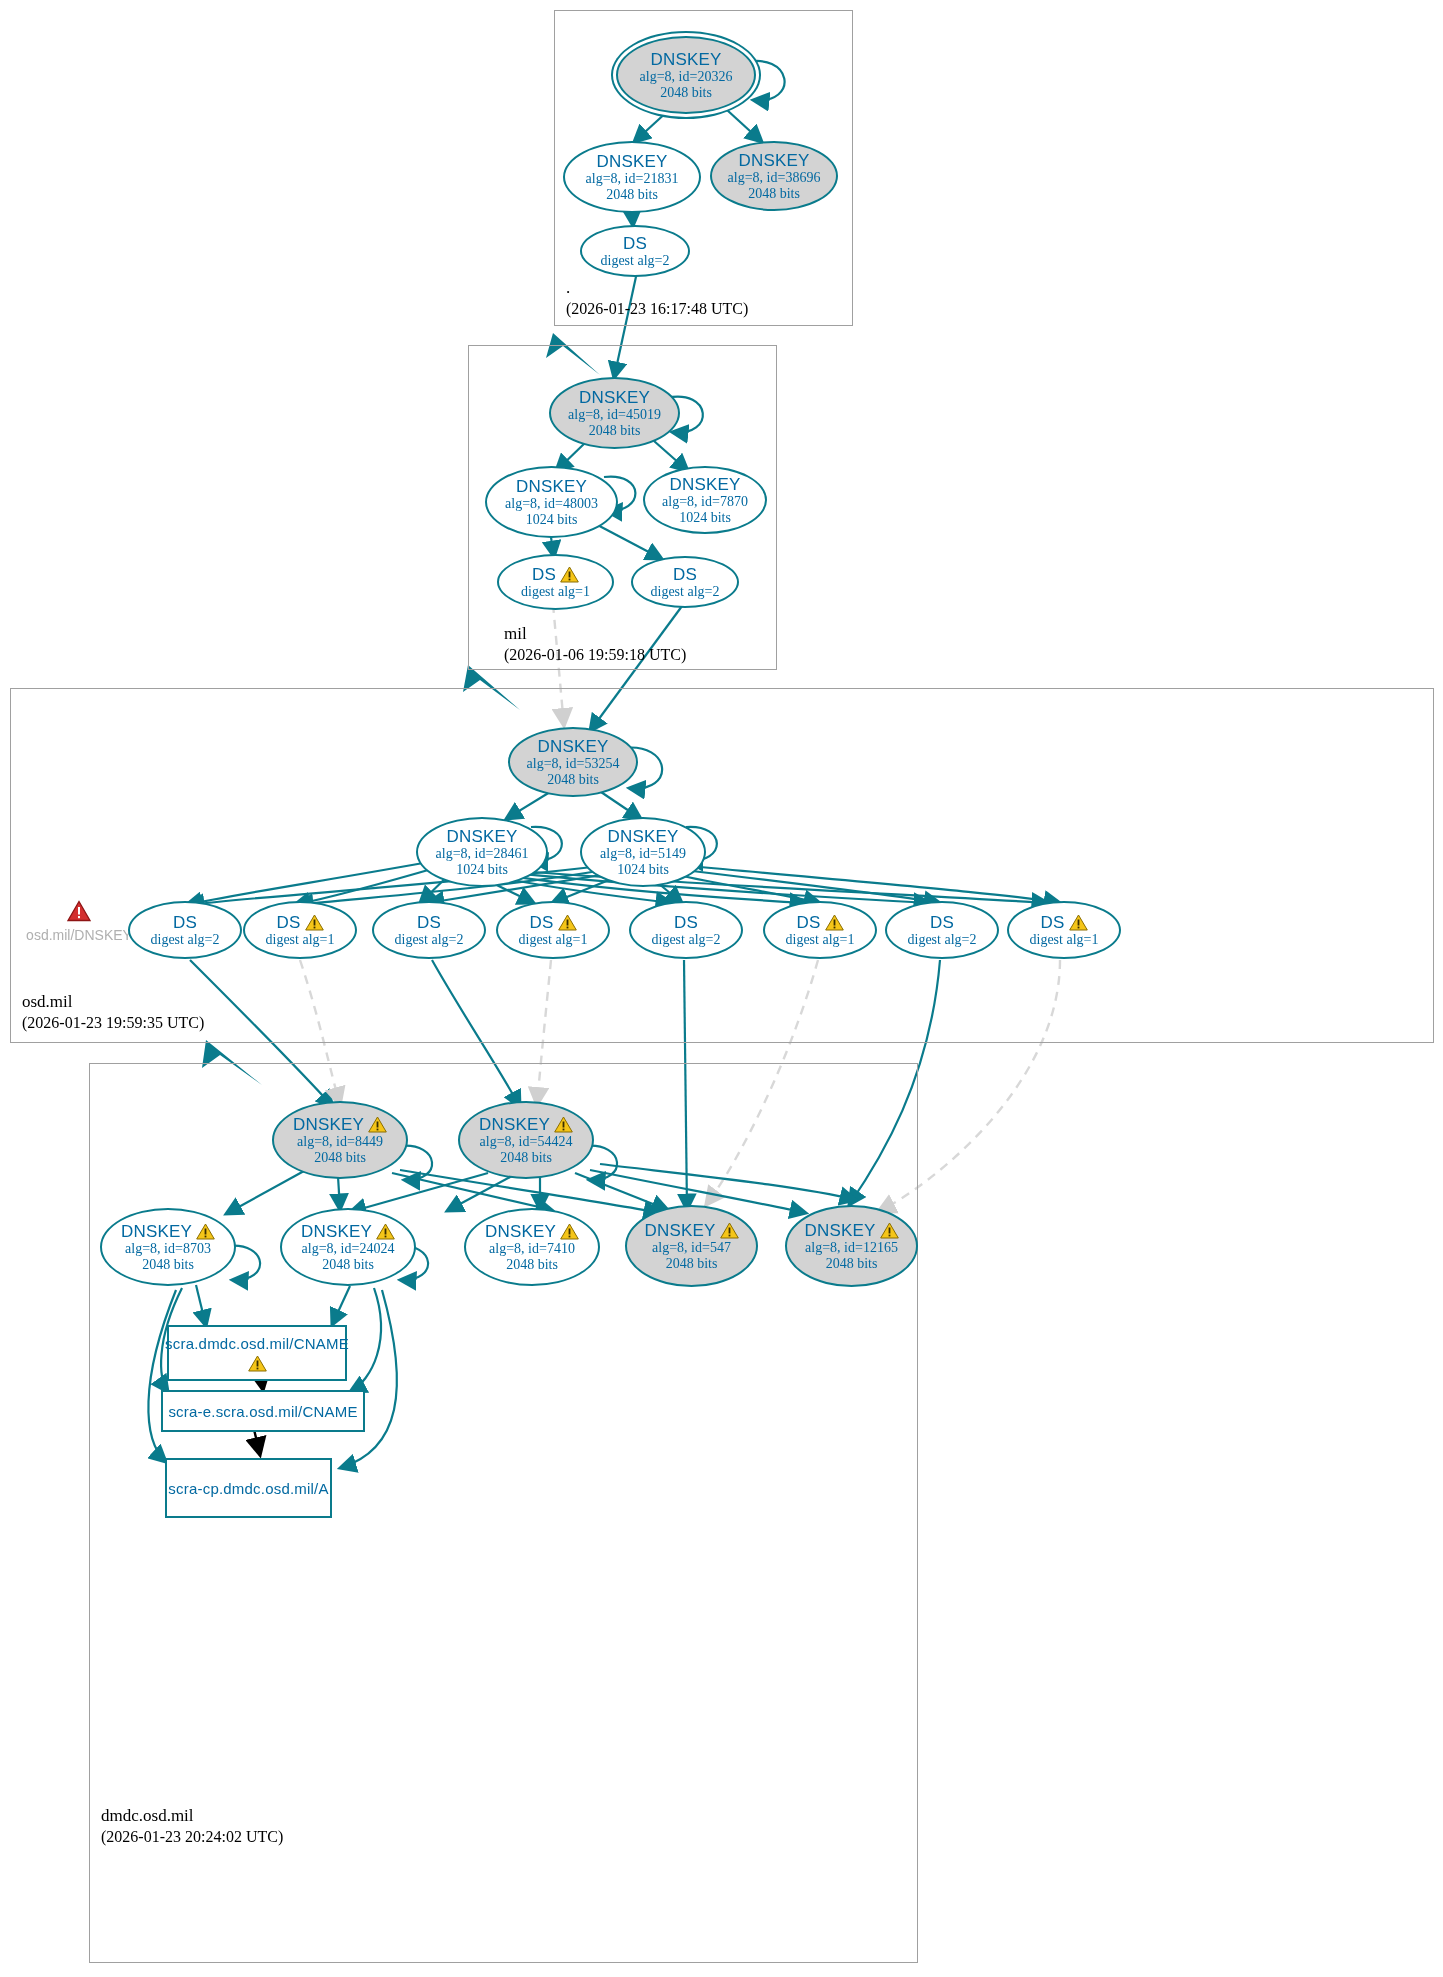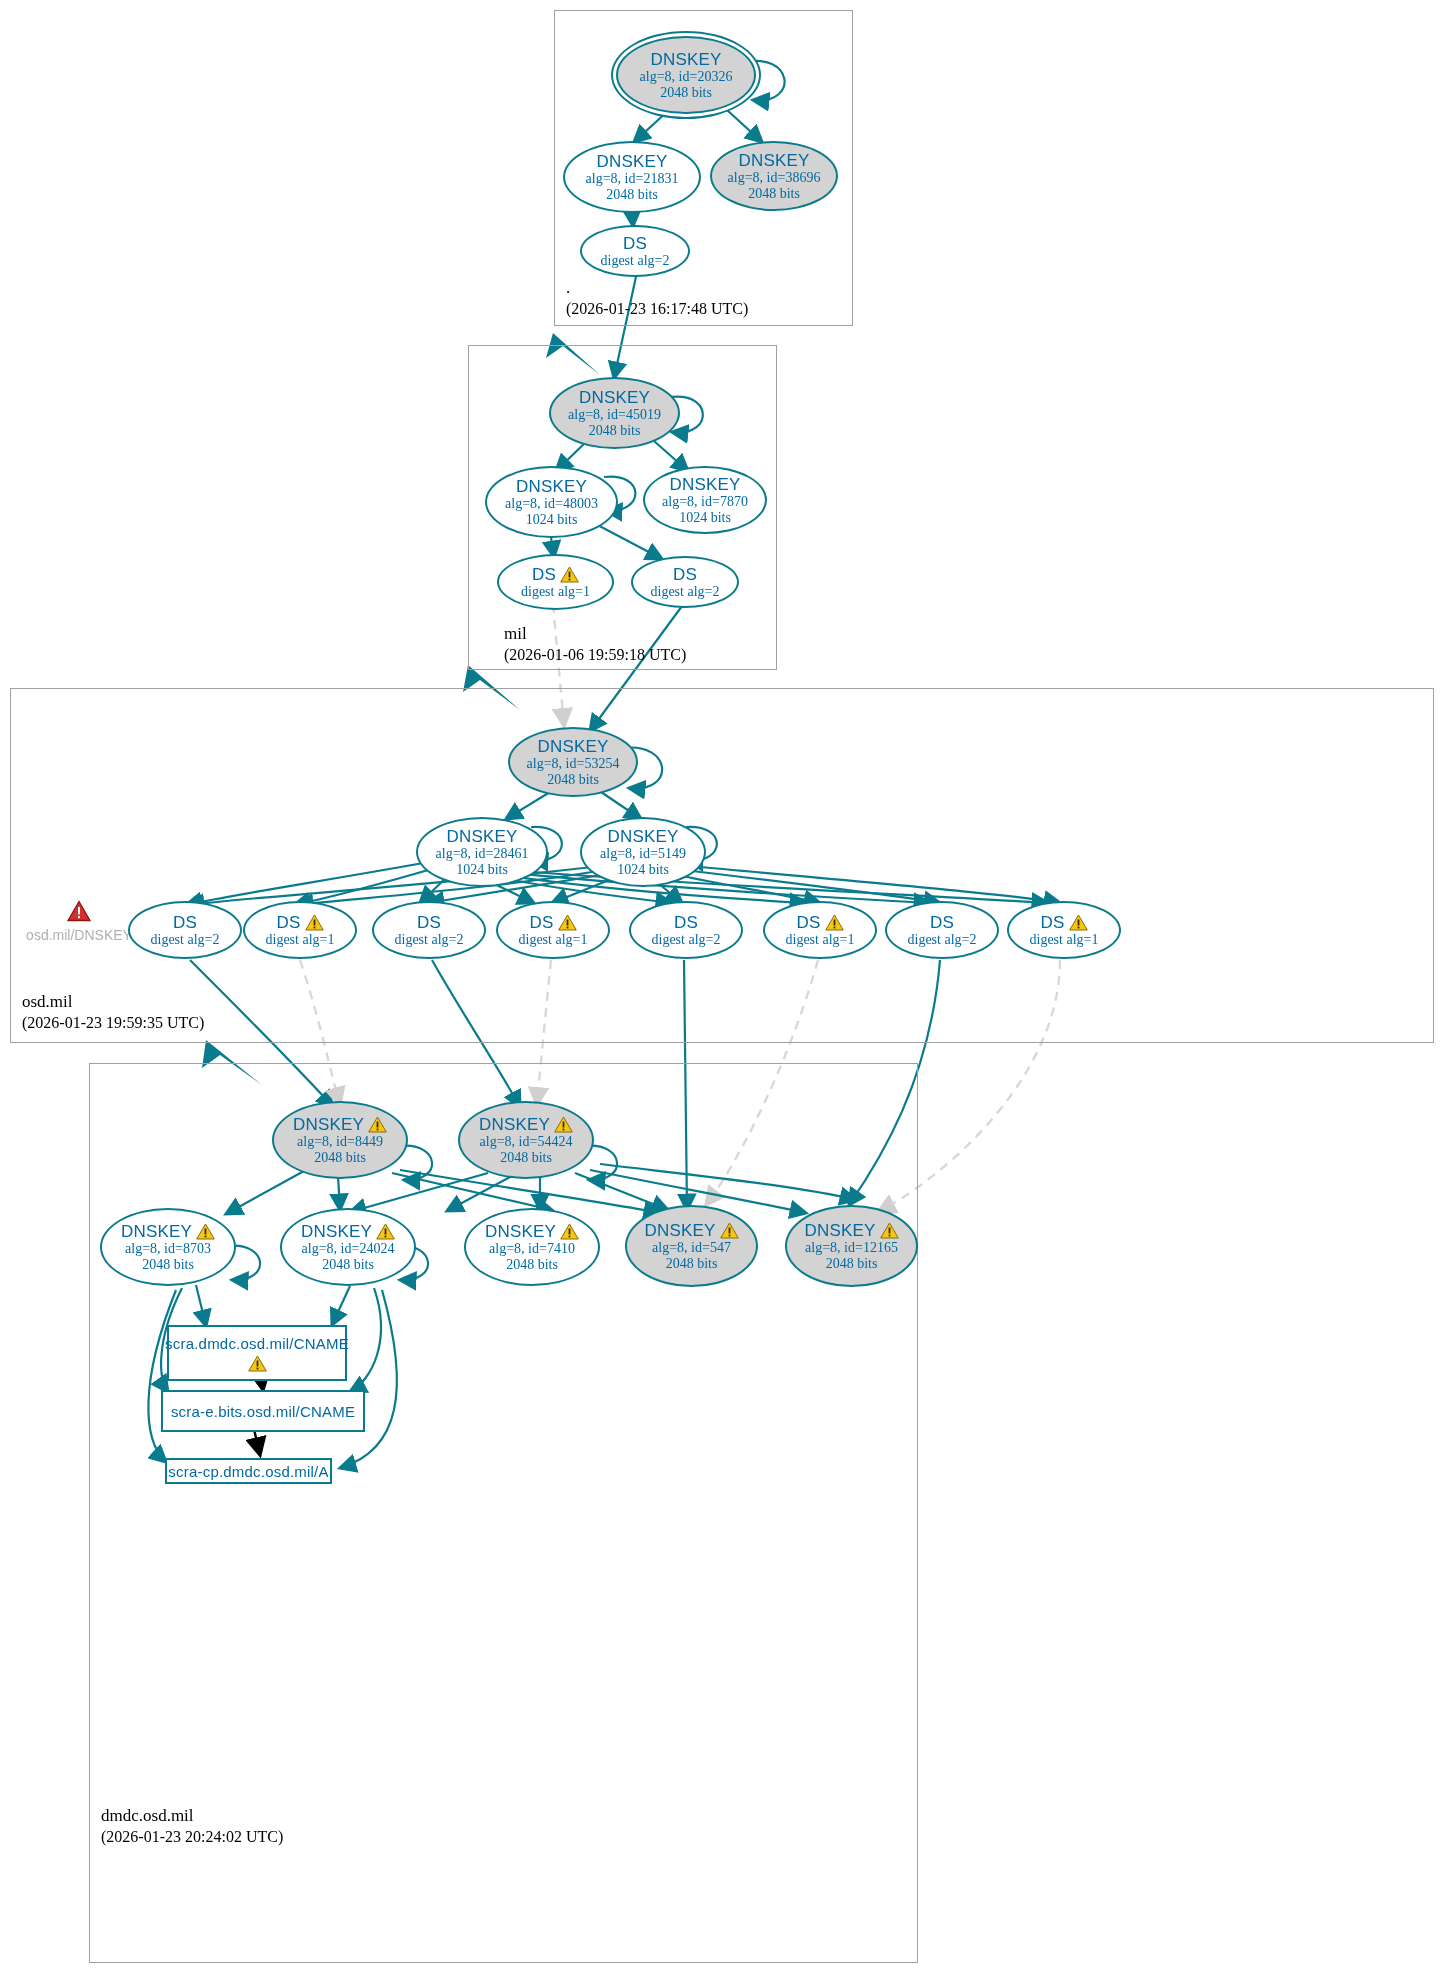--- a/index.html
+++ b/index.html
@@ -472,20 +472,20 @@
     <span class="warn" style="margin-top:2px;">
         <svg width="19" height="17" viewBox="0 0 19 17">
           <path d="M9.5 1 L18.3 16 L0.7 16 Z" fill="#f5c518" stroke="#8a6d00" stroke-width="1"></path>
           <rect x="8.6" y="5.5" width="1.8" height="6" fill="#3a2f00"></rect>
           <rect x="8.6" y="12.6" width="1.8" height="1.8" fill="#3a2f00"></rect>
         </svg>
       </span>
   </div>
 
   <div class="node rect" style="left:161px;top:1390px;width:204px;height:42px;">
-    <span class="t1" style="font-size:15px;">scra-e.bits.osd.mil/CNAME</span>
-  </div>
-
-  <div class="node rect" style="left:165px;top:1458px;width:167px;height:26px;">
+    <span class="t1" style="font-size:15px;">scra-e.scra.osd.mil/CNAME</span>
+  </div>
+
+  <div class="node rect" style="left:165px;top:1458px;width:167px;height:60px;">
     <span class="t1" style="font-size:15px;">scra-cp.dmdc.osd.mil/A</span>
   </div>
 
 </div>
 
 </body></html>

